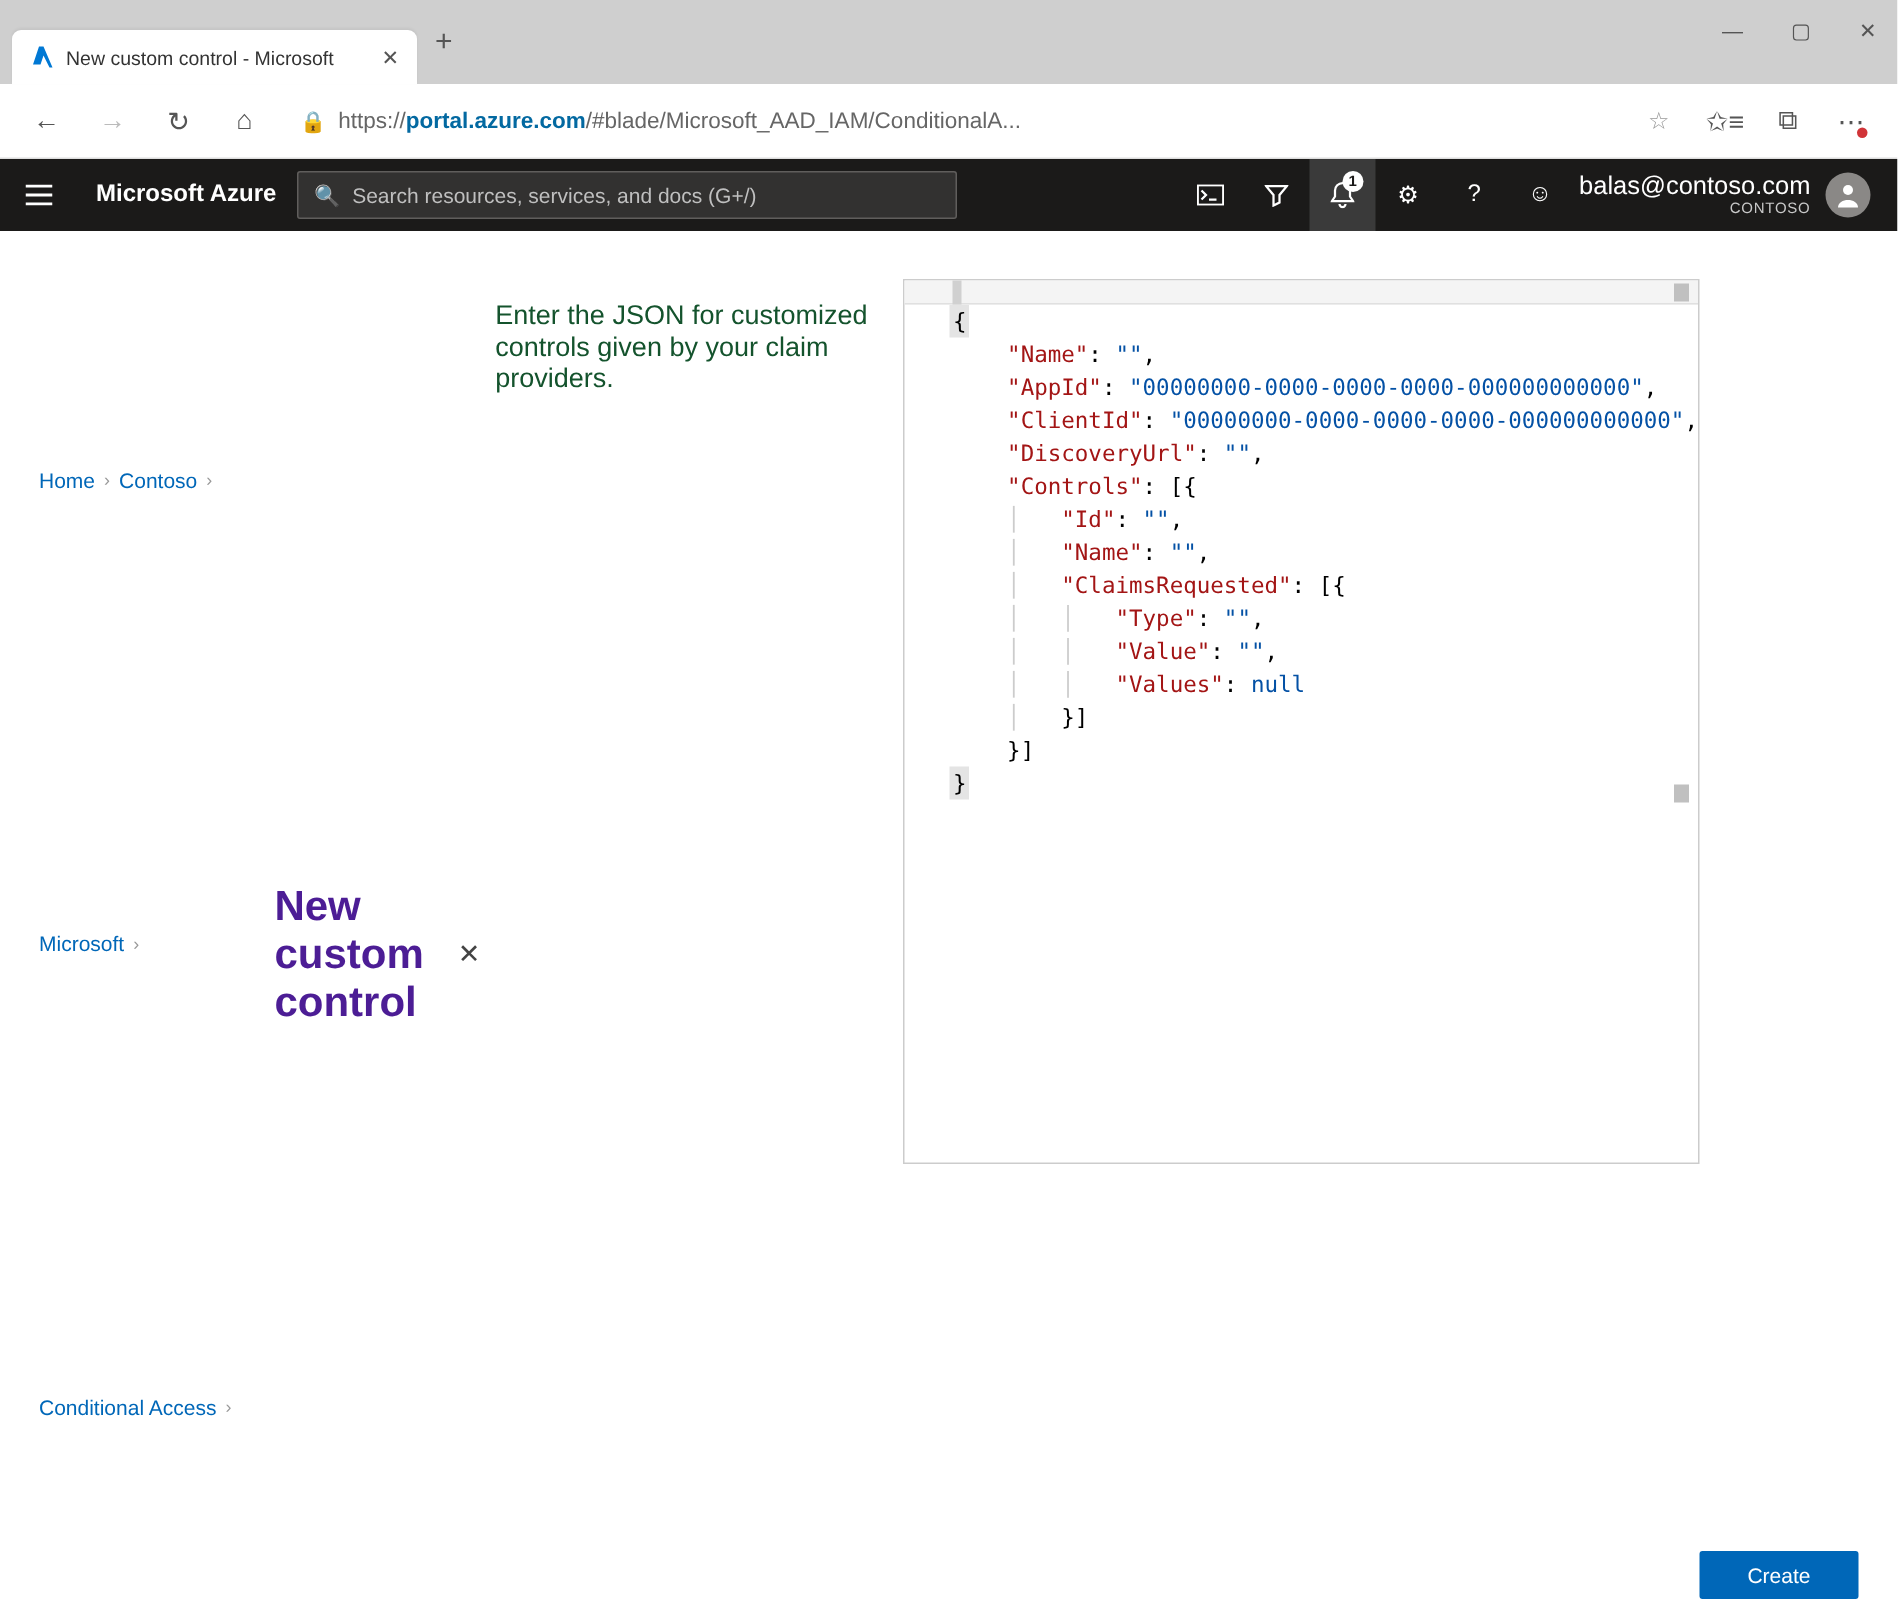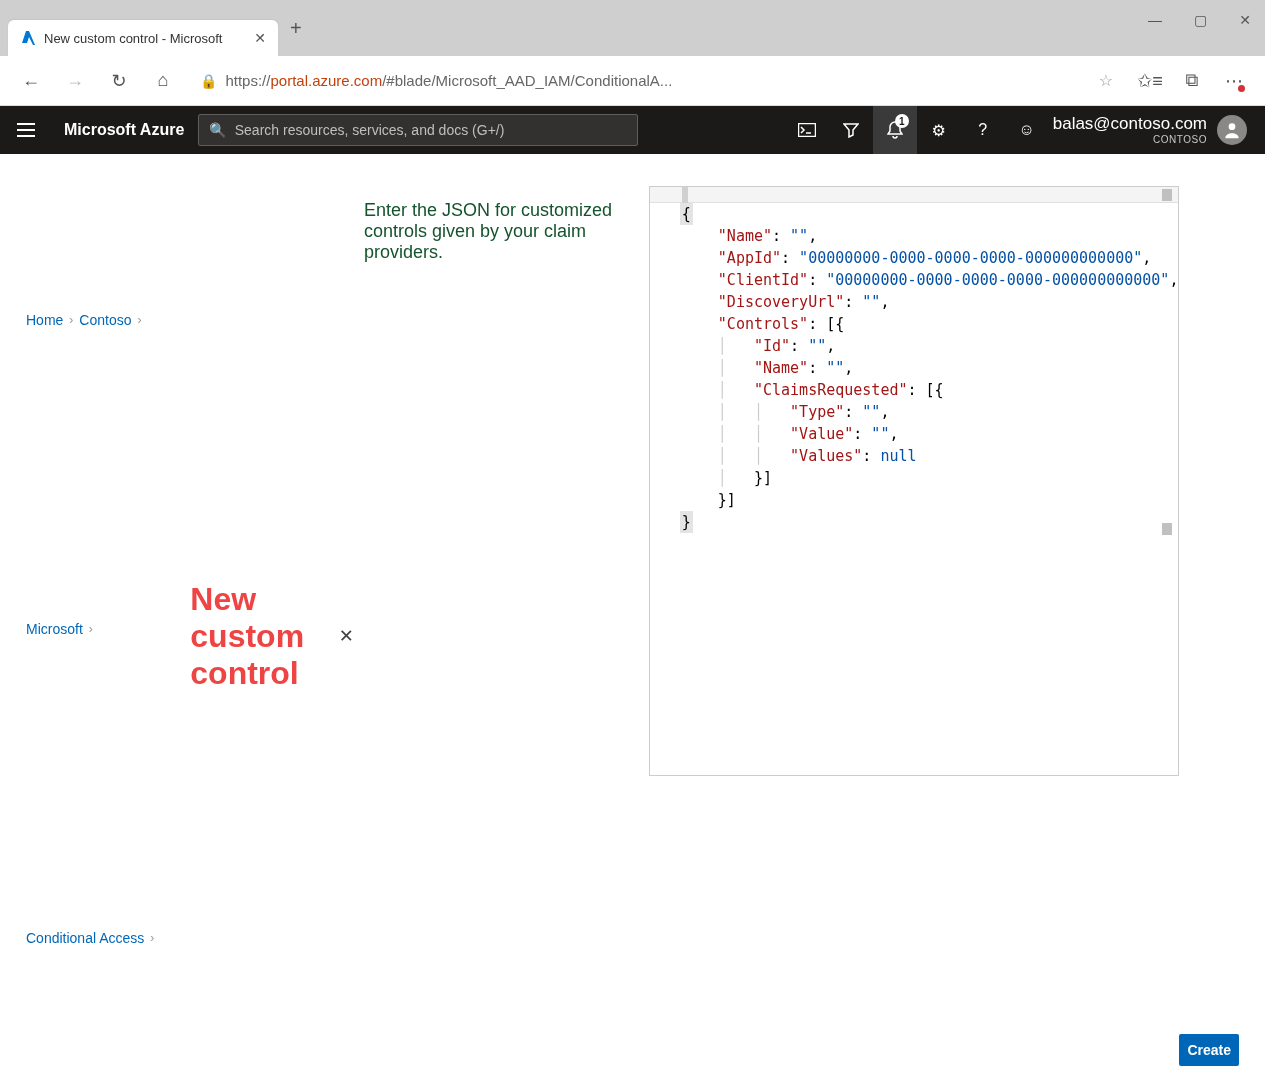--- a/index.html
+++ b/index.html
@@ -14,21 +14,21 @@
   .tab .favicon svg { width:16px; height:16px; }
   .tab .title { flex: 1; white-space: nowrap; overflow: hidden; text-overflow: ellipsis; }
   .tab .close { color: #555; font-size: 14px; cursor: pointer; }
   .newtab { margin-left: 12px; color: #555; font-size: 20px; align-self: center; cursor: pointer; line-height: 1; }
   .addr-bar { height: 50px; background: #fff; border-bottom: 1px solid #ddd; display: flex; align-items: center; padding: 0 14px; gap: 10px; }
   .addr-bar .navicon { width: 34px; height: 34px; display: inline-flex; align-items: center; justify-content: center; color: #555; font-size: 18px; cursor: pointer; border-radius: 4px; }
   .addr-bar .navicon.disabled { color: #bbb; }
   .url-box { flex: 1; height: 34px; display: flex; align-items: center; padding: 0 10px; font-size: 15px; color: #555; overflow: hidden; }
   .url-box .lock { color: #777; margin-right: 8px; font-size: 14px; }
   .url-box .url-text { white-space: nowrap; overflow: hidden; text-overflow: ellipsis; color: #666; }
-  .url-box .url-text b { color: #c2410c; font-weight: 400; }
+  .url-box .url-text b { color: #0369a1; font-weight: 700; }
   .url-box .star { margin-left: auto; color: #999; font-size: 16px; }
   .right-icons { display:flex; gap:8px; align-items:center; }
   .right-icons .navicon { font-size:18px; }
   .more-dot { position: relative; }
   .more-dot::after { content:""; position:absolute; width:7px; height:7px; background:#d13438; border-radius:50%; bottom:6px; right:6px; }
 
   
   .azure-bar { height: 48px; background: #1b1a19; color: #fff; display: flex; align-items: center; padding: 0 14px; gap: 14px; }
   .hamburger { width: 24px; height: 24px; display: inline-flex; align-items: center; justify-content: center; cursor: pointer; color:#fff; }
   .brand { font-size: 16px; font-weight: 600; margin-left: 12px; cursor:pointer; }
@@ -45,40 +45,40 @@
   .acct-text .tenant { font-size: 10px; letter-spacing: 0.5px; color: #c8c8c8; text-transform: uppercase; }
   .avatar { width: 30px; height: 30px; border-radius: 50%; background: #8a8886; display: inline-flex; align-items: center; justify-content: center; color: #fff; }
   .avatar svg { width:20px; height:20px; fill:#fff; }
 
   
   .page { padding: 14px 26px 0 26px; position: relative; height: calc(1074px - 40px - 50px - 48px); display:flex; flex-direction:row; }
   .breadcrumbs { font-size: 14px; color: #666; display: flex; align-items: center; gap: 6px; flex-wrap:wrap; }
   .breadcrumbs a { color: #0067b8; text-decoration: none; cursor:pointer; }
   .bc-sep { color: #999; font-size: 12px; }
   .titlebar { display: flex; align-items: center; justify-content: space-between; margin-top: 14px; }
-  .page-title { font-size: 32px; font-weight: 600; color: #ef4444; }
+  .page-title { font-size: 28px; font-weight: 600; color: #4c1d95; }
   .close-blade { font-size: 18px; color: #444; cursor: pointer; padding:4px 10px; }
   .desc { font-size: 18px; color: #14532d; margin-top: 32px; }
 
   
   .editor-wrap { margin-top: 18px; border: 1px solid #ccc; height: 590px; position: relative; }
   .editor-top { height:16px; background:#f4f4f4; border-bottom:1px solid #e0e0e0; position:relative; }
   .editor-top .cur { position:absolute; left:32px; top:0; width:6px; height:16px; background:#d0d0d0; }
   .editor-top .scr { position:absolute; right:6px; top:2px; width:10px; height:12px; background:#c0c0c0; }
   .editor { font-family: Consolas, monospace; font-size: 15px; line-height: 22px; padding: 0 0 0 32px; color: #000; white-space: pre; overflow:auto; height: calc(100% - 16px); }
   .tok-key { color: #a31515; }
   .tok-str { color: #0451a5; }
   .tok-kw  { color: #0451a5; }
   .guide { color:#ccc; }
   .line-cur { background:#e4e4e4; display:inline-block; padding:0 2px; margin-left:-2px;}
   .editor-bot-scr { position:absolute; right:6px; bottom:240px; width:10px; height:12px; background:#c0c0c0; }
 
   
   .footer { margin-top: auto; padding: 12px 0 24px 0; }
-  .create-btn { background: #0067b8; color: #fff; border: none; padding: 8px 8px; font-size: 14px; font-weight: 700; border-radius: 2px; cursor: pointer; }
+  .create-btn { background: #0067b8; color: #fff; border: none; padding: 8px 32px; font-size: 14px; font-weight: 400; border-radius: 2px; cursor: pointer; }
 </style>
 </head>
 <body>
 
 <div class="browser-chrome">
   <div class="win-controls">
     <span>—</span>
     <span>▢</span>
     <span>✕</span>
   </div>

